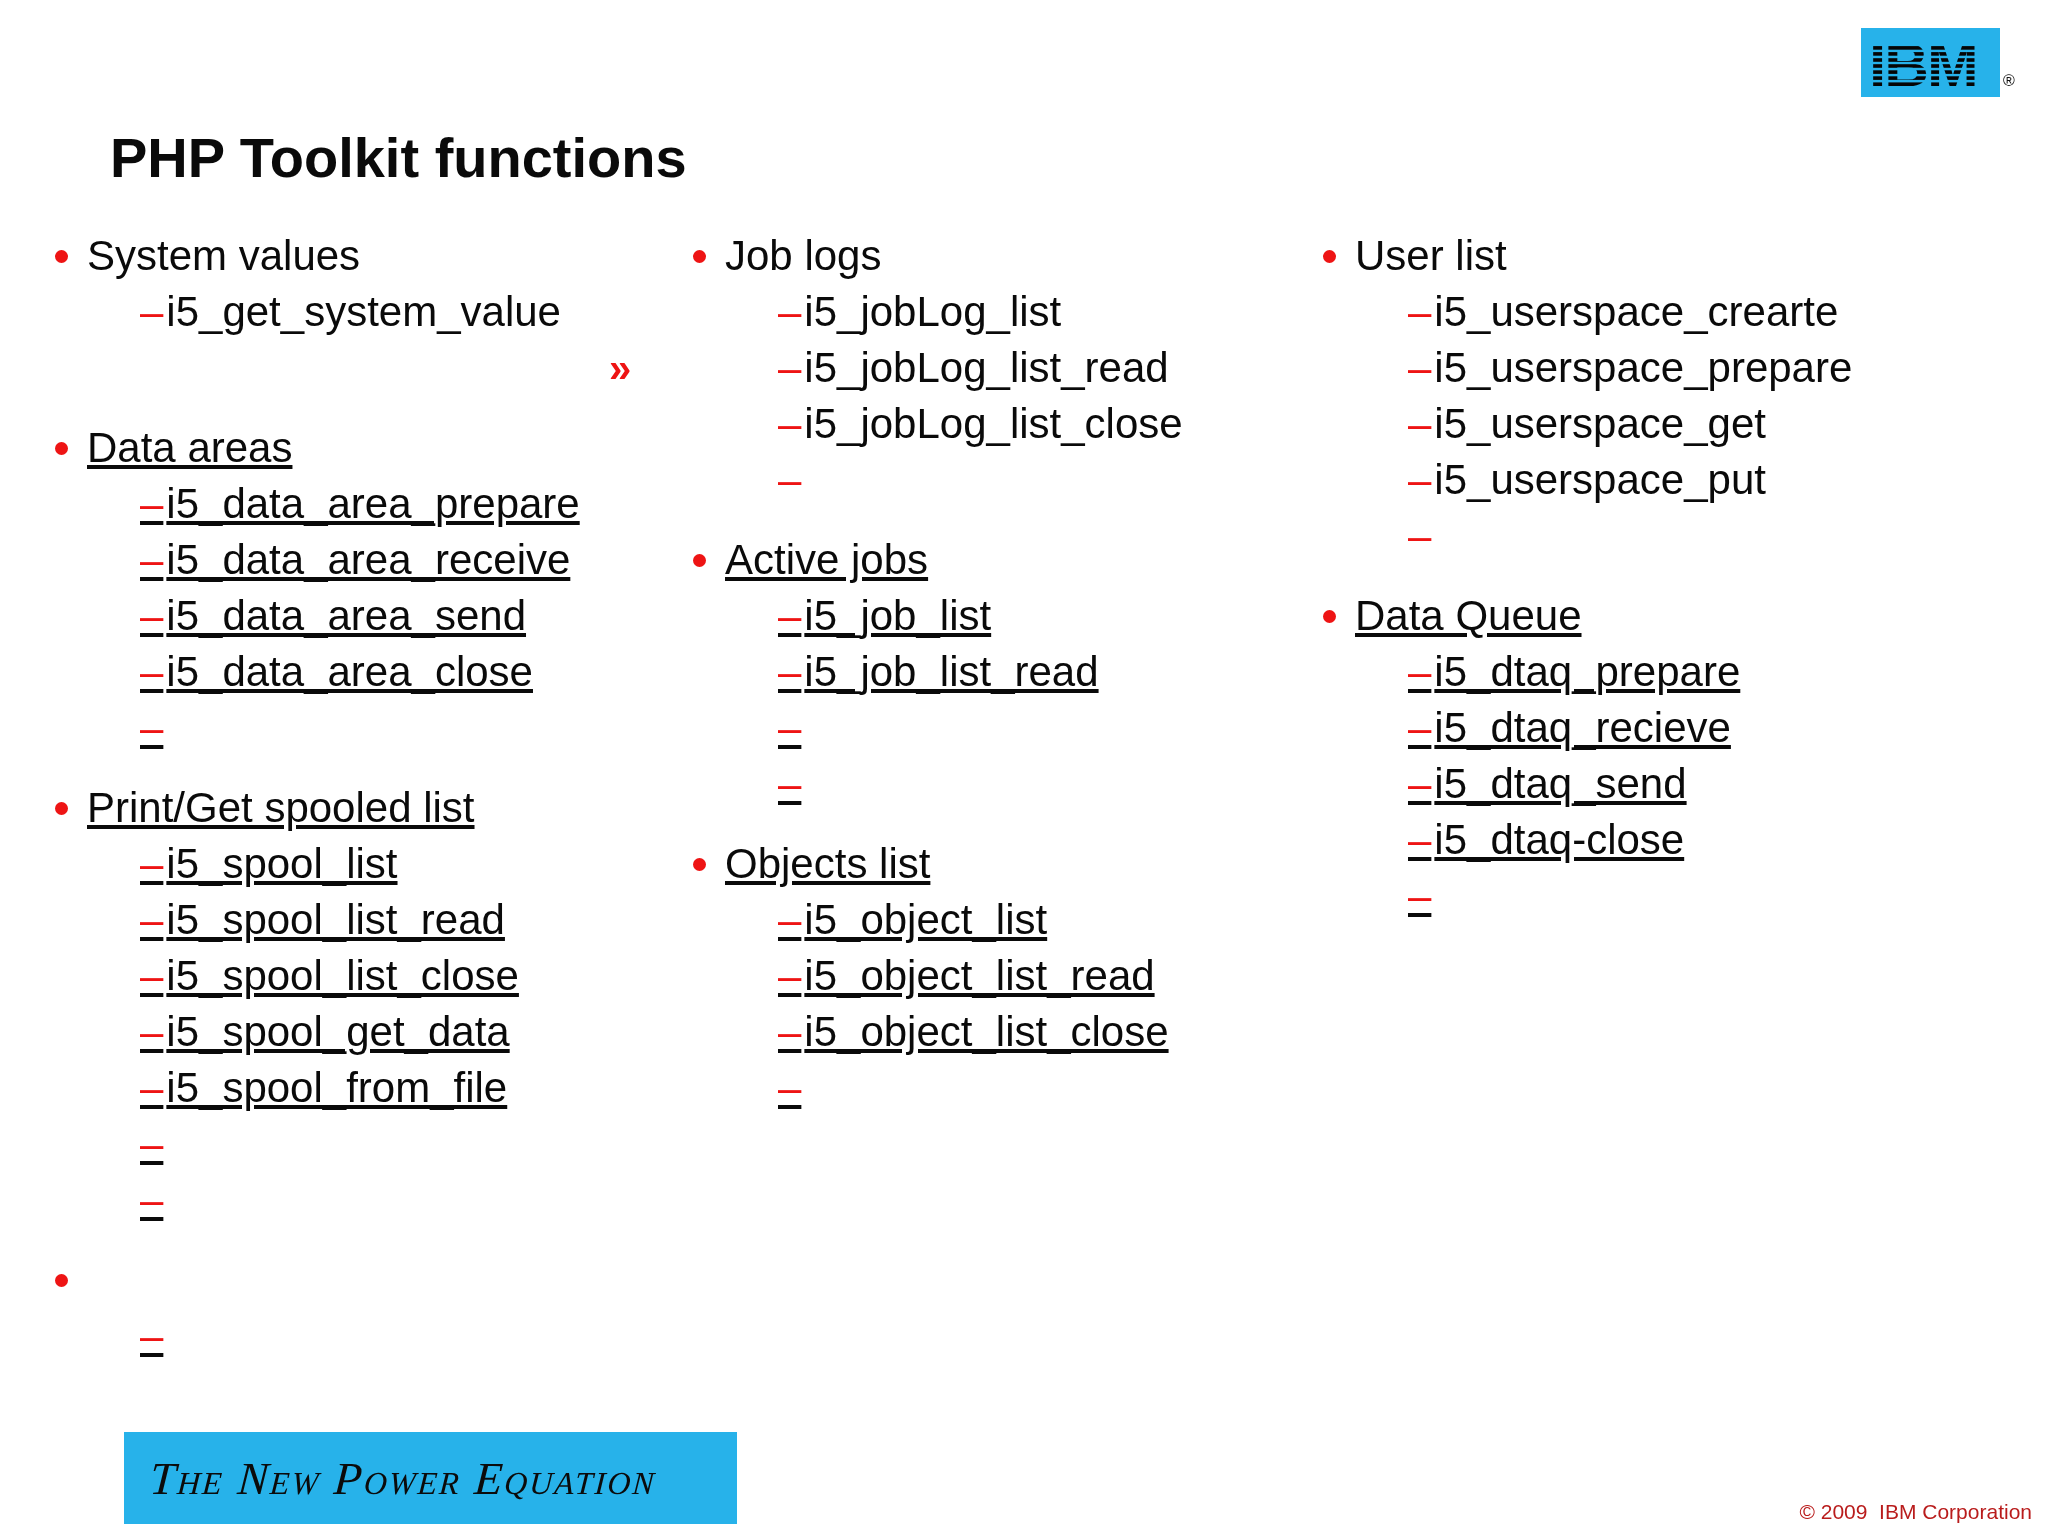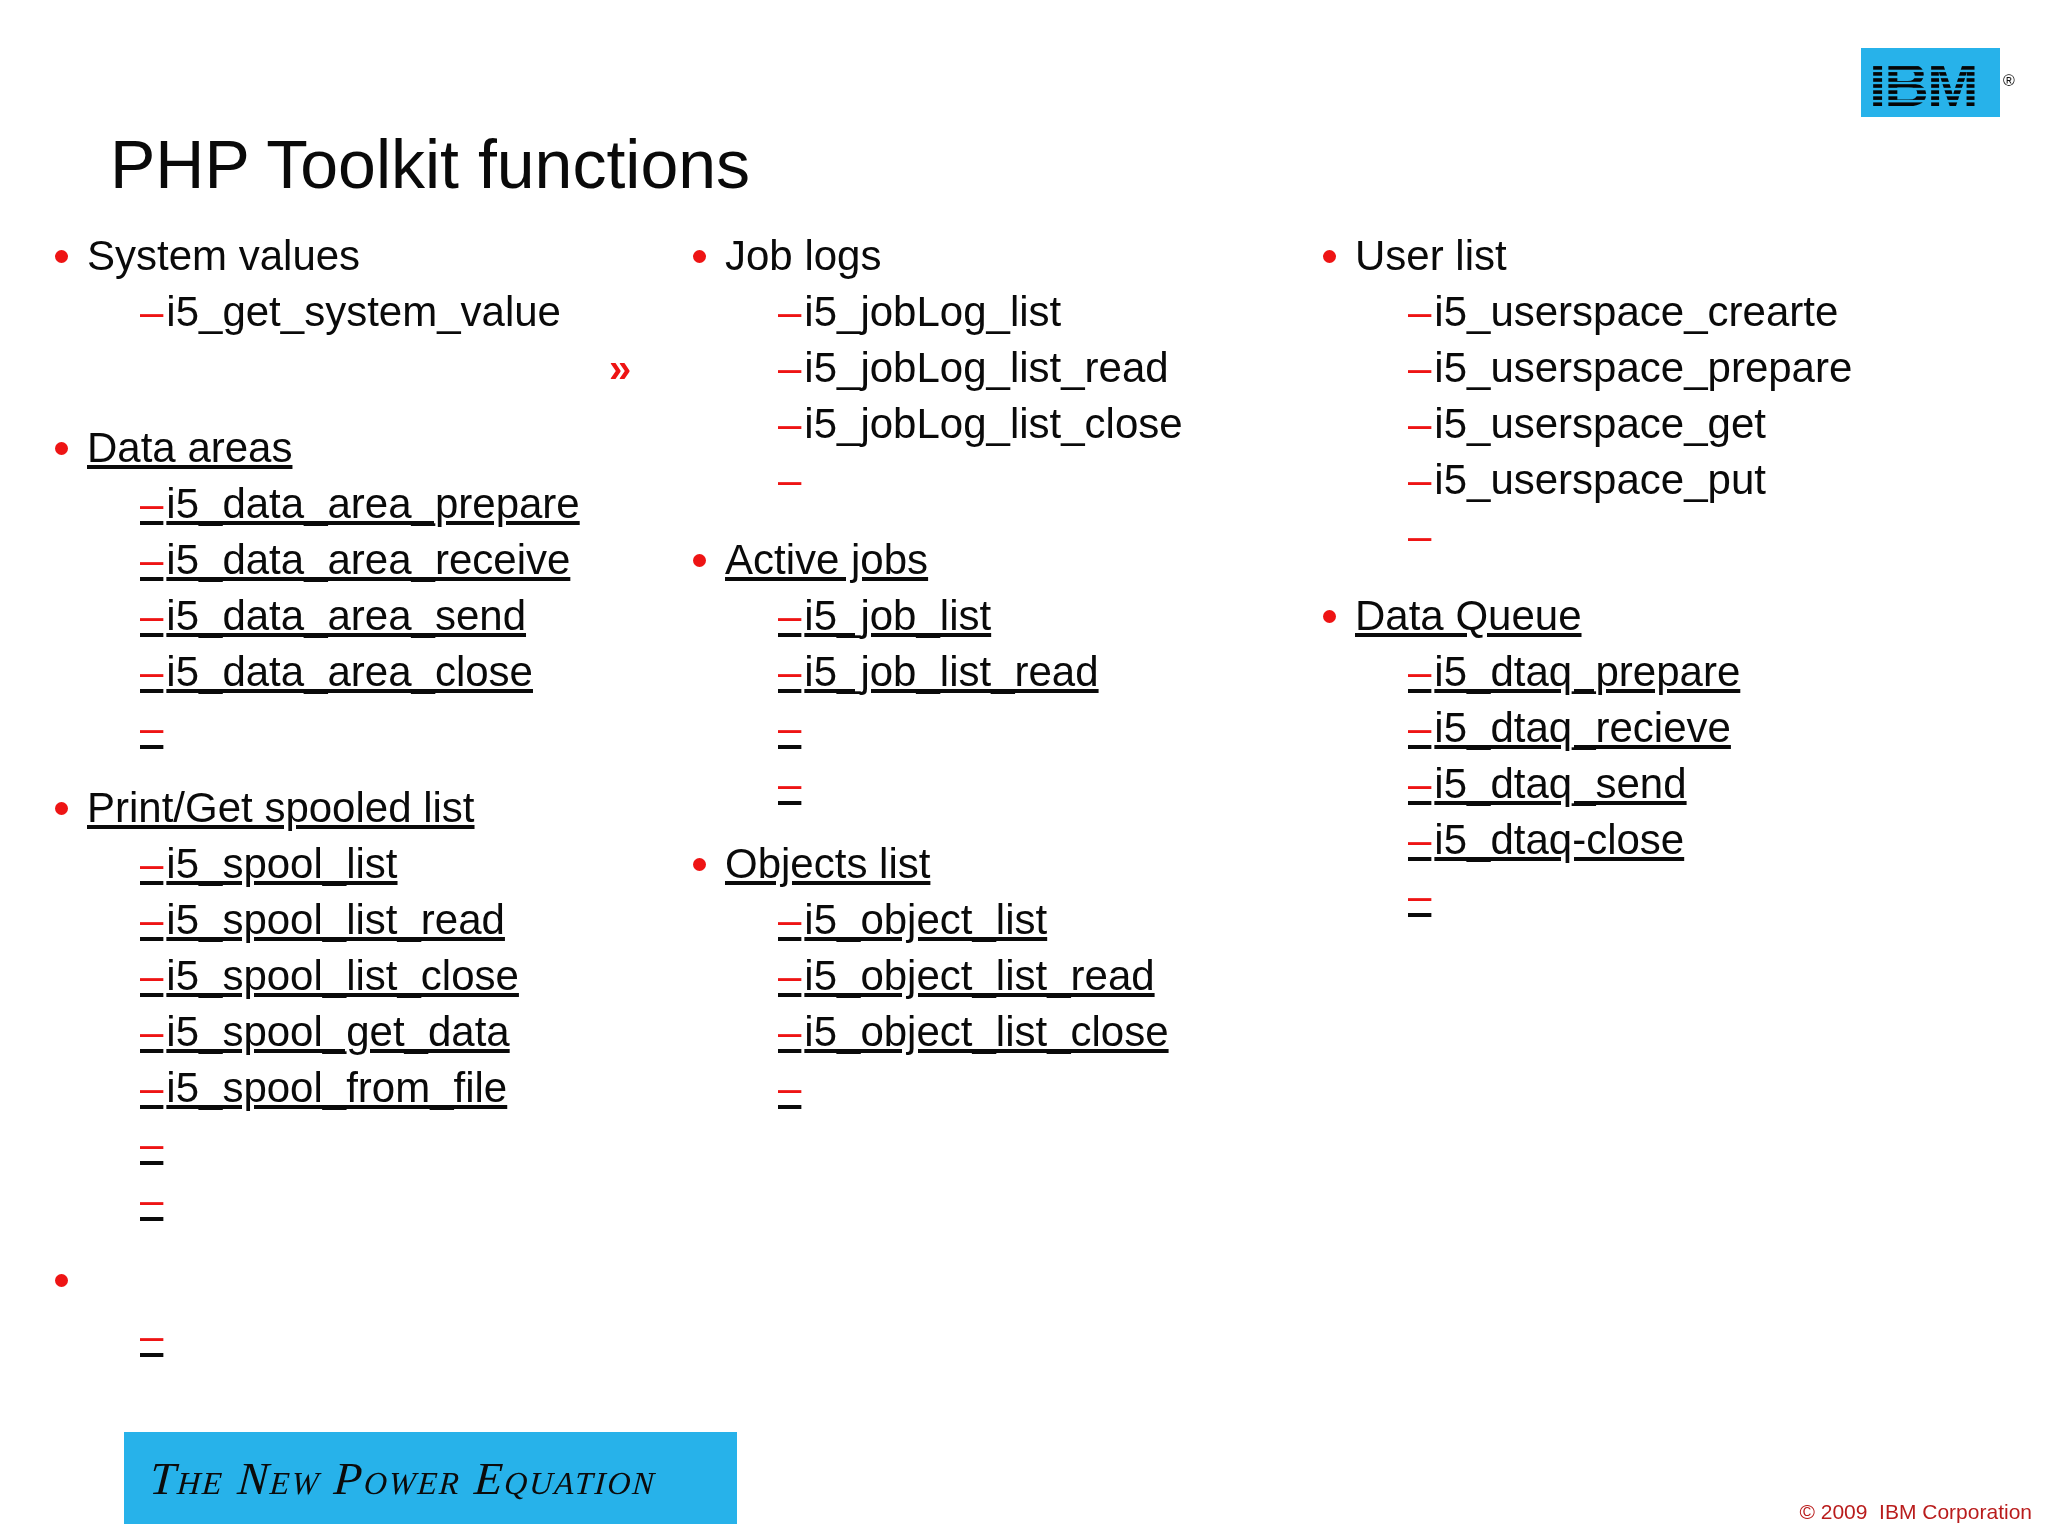--- a/index.html
+++ b/index.html
@@ -3,40 +3,40 @@
 <meta charset="utf-8">
 <style>
   html,body{margin:0;padding:0;background:#ffffff;}
   .slide{
     position:relative;width:2048px;height:1536px;overflow:hidden;
     background:#ffffff;color:var(--text,#0a0a0a);
     font-family:"Liberation Sans",sans-serif;
   }
   .title{
     position:absolute;left:110px;top:130px;
-    font-size:68px;font-weight:normal;line-height:1;letter-spacing:0;
+    font-size:56px;font-weight:bold;line-height:1;letter-spacing:0;
     color:#0a0a0a;white-space:nowrap;
   }
   
   .col{position:absolute;top:228px;}
   #col1{left:48px;}
   #col2{left:686px;}
   #col3{left:1316px;}
   .block + .block{margin-top:24px;text-decoration:underline;}
   .line{height:56px;display:flex;align-items:center;font-size:42px;white-space:nowrap;}
   .dot{
     flex:none;width:13px;height:13px;border-radius:50%;
     background:var(--bullet-red,#ee1414);margin:0 19px 0 7px;
   }
   .l2{padding-left:92px;}
   .dash{color:var(--bullet-red,#ee1414);margin-right:3px;}
   .l3{padding-left:561px;}
   .chev{color:var(--bullet-red,#ee1414);font-weight:bold;font-size:40px;line-height:1;}
   
-  .logo{position:absolute;left:1861px;top:28px;width:139px;height:67px;margin-top:20px;}
+  .logo{position:absolute;left:1861px;top:28px;width:139px;height:67px;}
   .reg{position:absolute;left:2003px;top:72px;font-size:16px;color:#101010;}
   
   .tagline{
     position:absolute;left:124px;top:1432px;width:613px;height:92px;
     background:var(--ibm-cyan,#27b2ea);
     display:flex;align-items:center;box-sizing:border-box;padding-left:26px;
     overflow:hidden;
   }
   .tagline span{
     font-family:"Liberation Serif",serif;font-style:italic;font-variant:small-caps;

